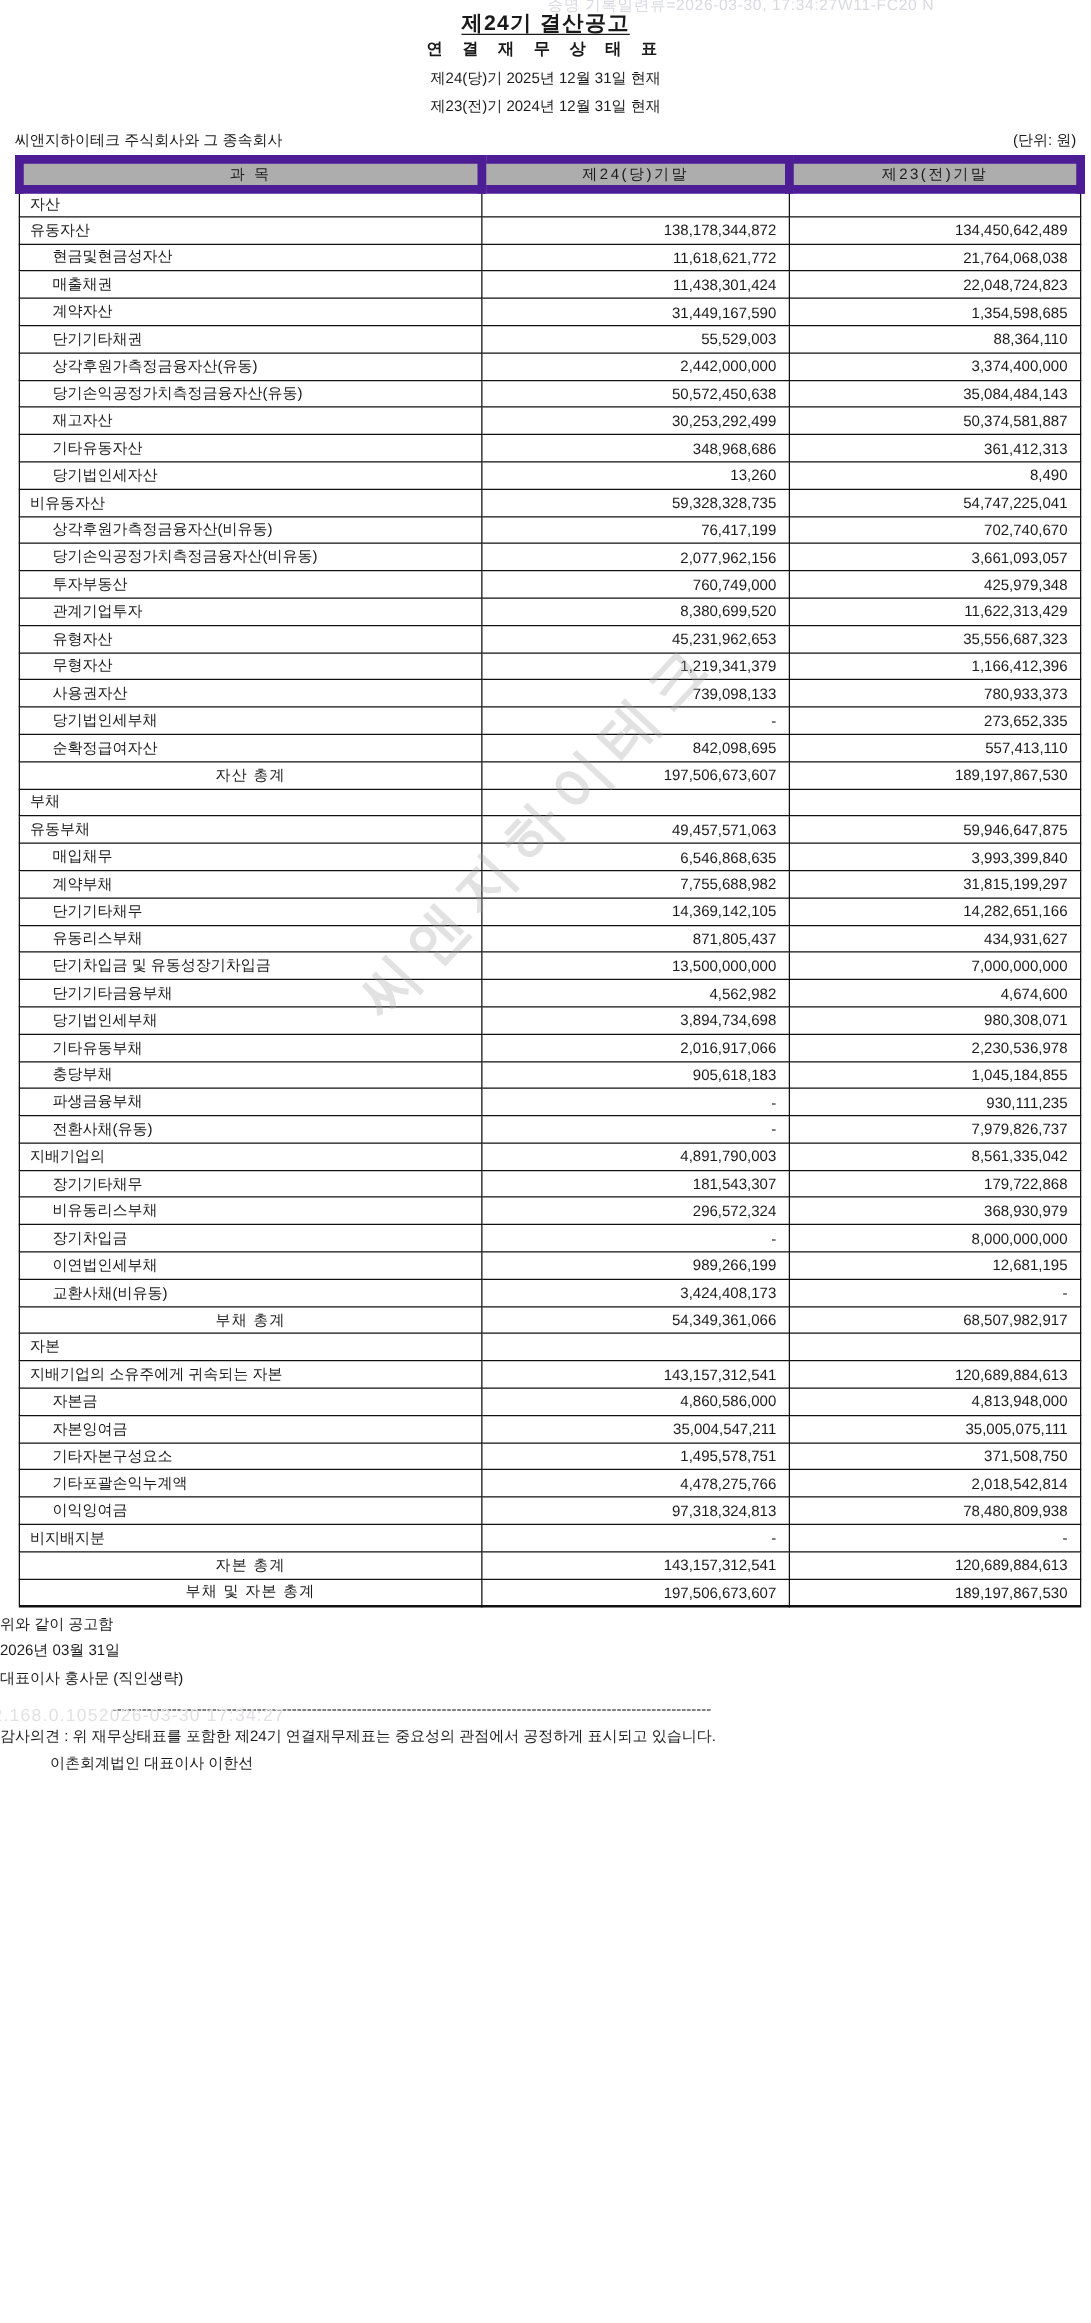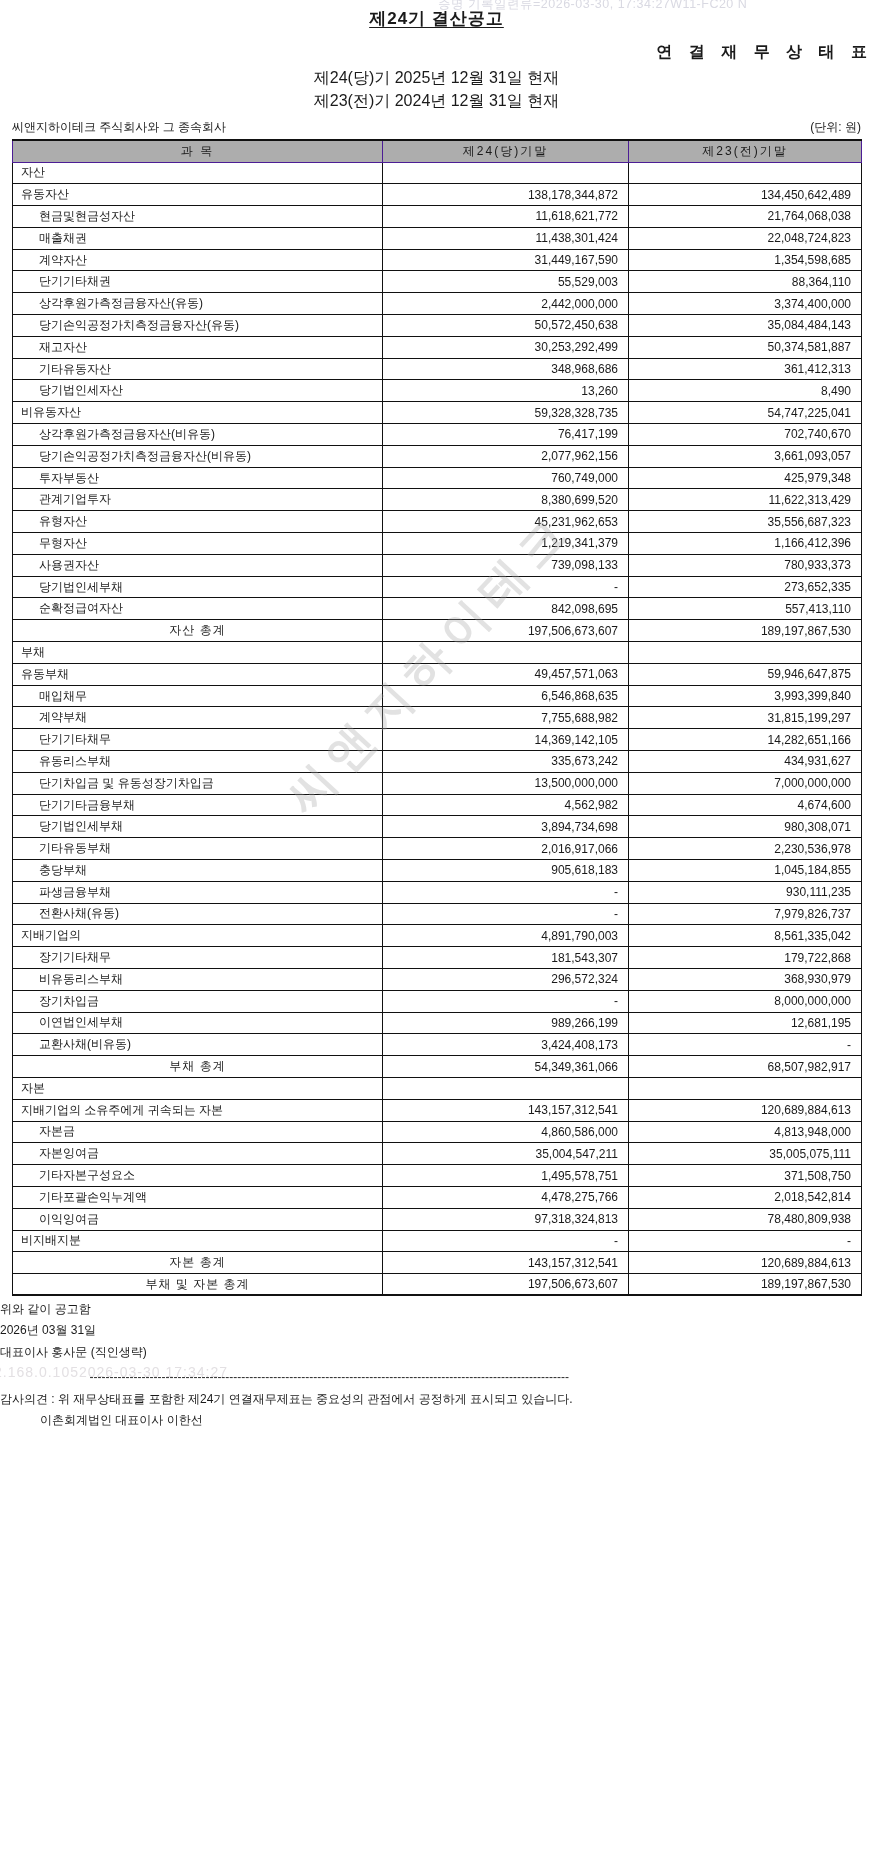--- a/index.html
+++ b/index.html
@@ -48,30 +48,30 @@
   }
   .title {
     padding-top: 7px;
     text-align: center;
     font-size: 17px;
     font-weight: bold;
     letter-spacing: 1px;
   }
   .title span { text-decoration: underline; text-underline-offset: 3px; }
   .subtitle {
-    margin-top: 12px;
-    text-align: right;
-    font-size: 16px;
+    margin-top: 0;
+    text-align: center;
+    font-size: 13px;
     font-weight: bold;
     letter-spacing: 6px;
   }
   .period {
     margin-top: 6px;
     text-align: center;
-    font-size: 16px;
+    font-size: 12px;
     line-height: 17px;
   }
   .company-row {
     display: flex;
     justify-content: space-between;
     align-items: flex-end;
     margin: 10px 12px 0 12px;
     font-size: 12px;
   }
   table.bs {
@@ -82,21 +82,21 @@
     border-left: 1px solid #111;
     border-right: 1px solid #111;
     border-top: 2px solid #111;
     border-bottom: 2px solid #111;
   }
   table.bs col.c1 { width: 370px; }
   table.bs col.c2 { width: 246px; }
   table.bs col.c3 { width: 233px; }
   table.bs th {
     background: #adadad;
-    border: 1px solid #4c1d95;
+    border: 7px solid #4c1d95;
     height: 22px;
     font-size: 12px;
     font-weight: normal;
     letter-spacing: 2px;
     text-align: center;
   }
   table.bs td {
     border: 1px solid #111;
     height: 21.8px;
     font-size: 12px;
@@ -288,21 +288,21 @@
           <td class="num">7,755,688,982</td>
           <td class="num">31,815,199,297</td>
         </tr>
         <tr>
           <td class="label ind">단기기타채무</td>
           <td class="num">14,369,142,105</td>
           <td class="num">14,282,651,166</td>
         </tr>
         <tr>
           <td class="label ind">유동리스부채</td>
-          <td class="num">335,673,242</td>
+          <td class="num">871,805,437</td>
           <td class="num">434,931,627</td>
         </tr>
         <tr>
           <td class="label ind">단기차입금 및 유동성장기차입금</td>
           <td class="num">13,500,000,000</td>
           <td class="num">7,000,000,000</td>
         </tr>
         <tr>
           <td class="label ind">단기기타금융부채</td>
           <td class="num">4,562,982</td>

